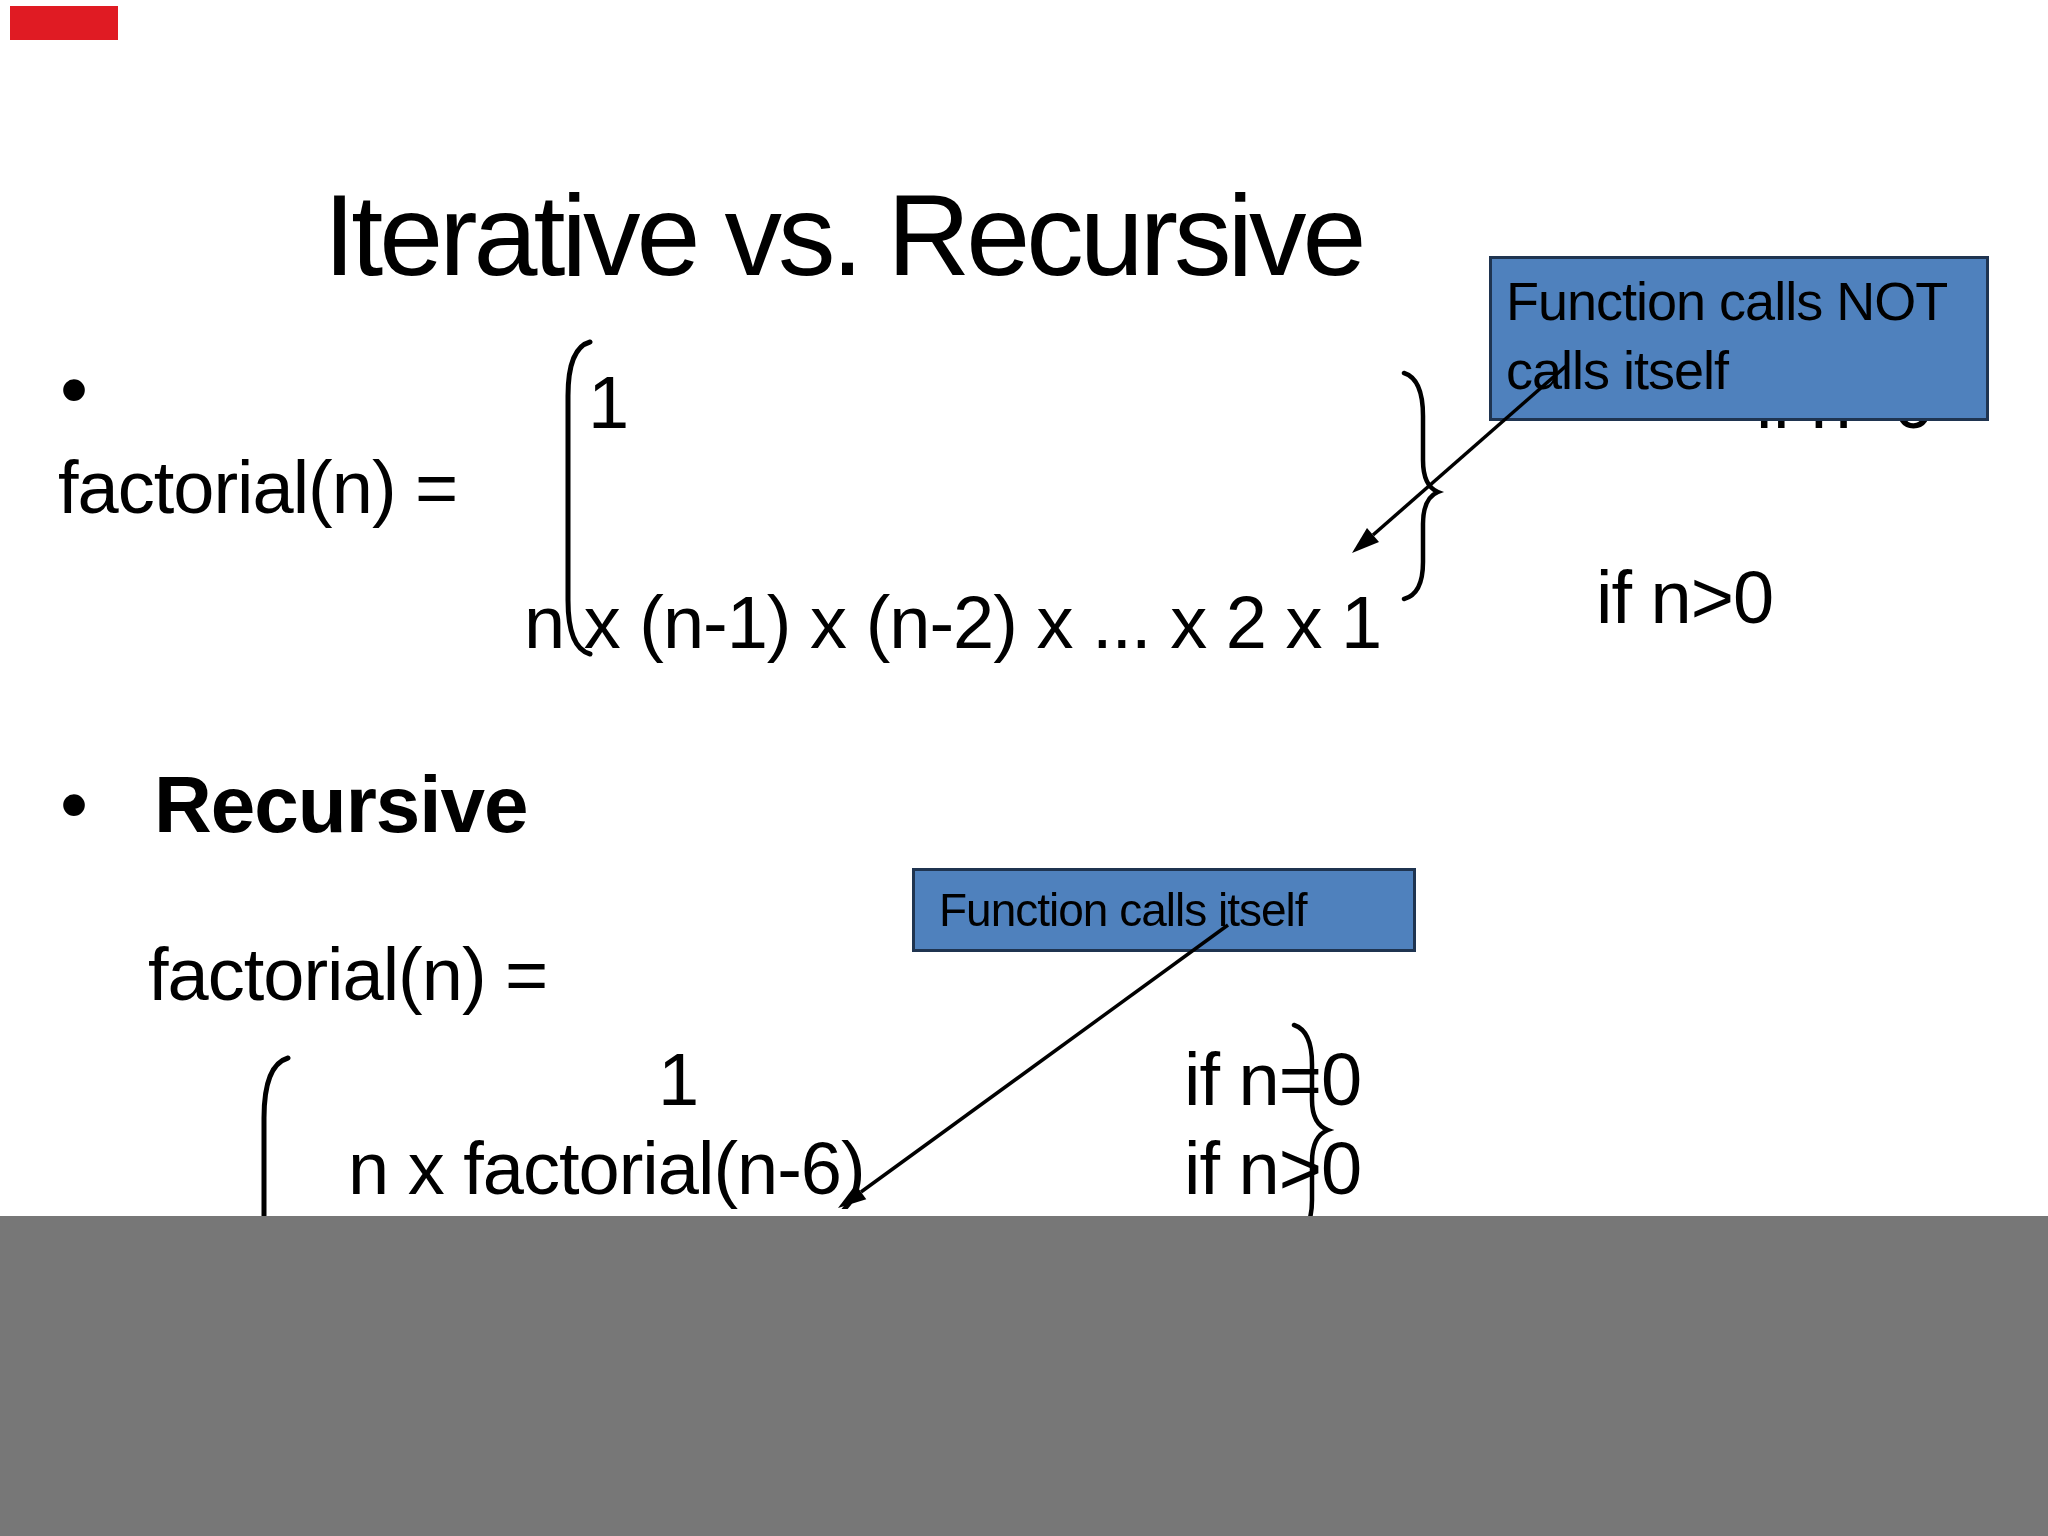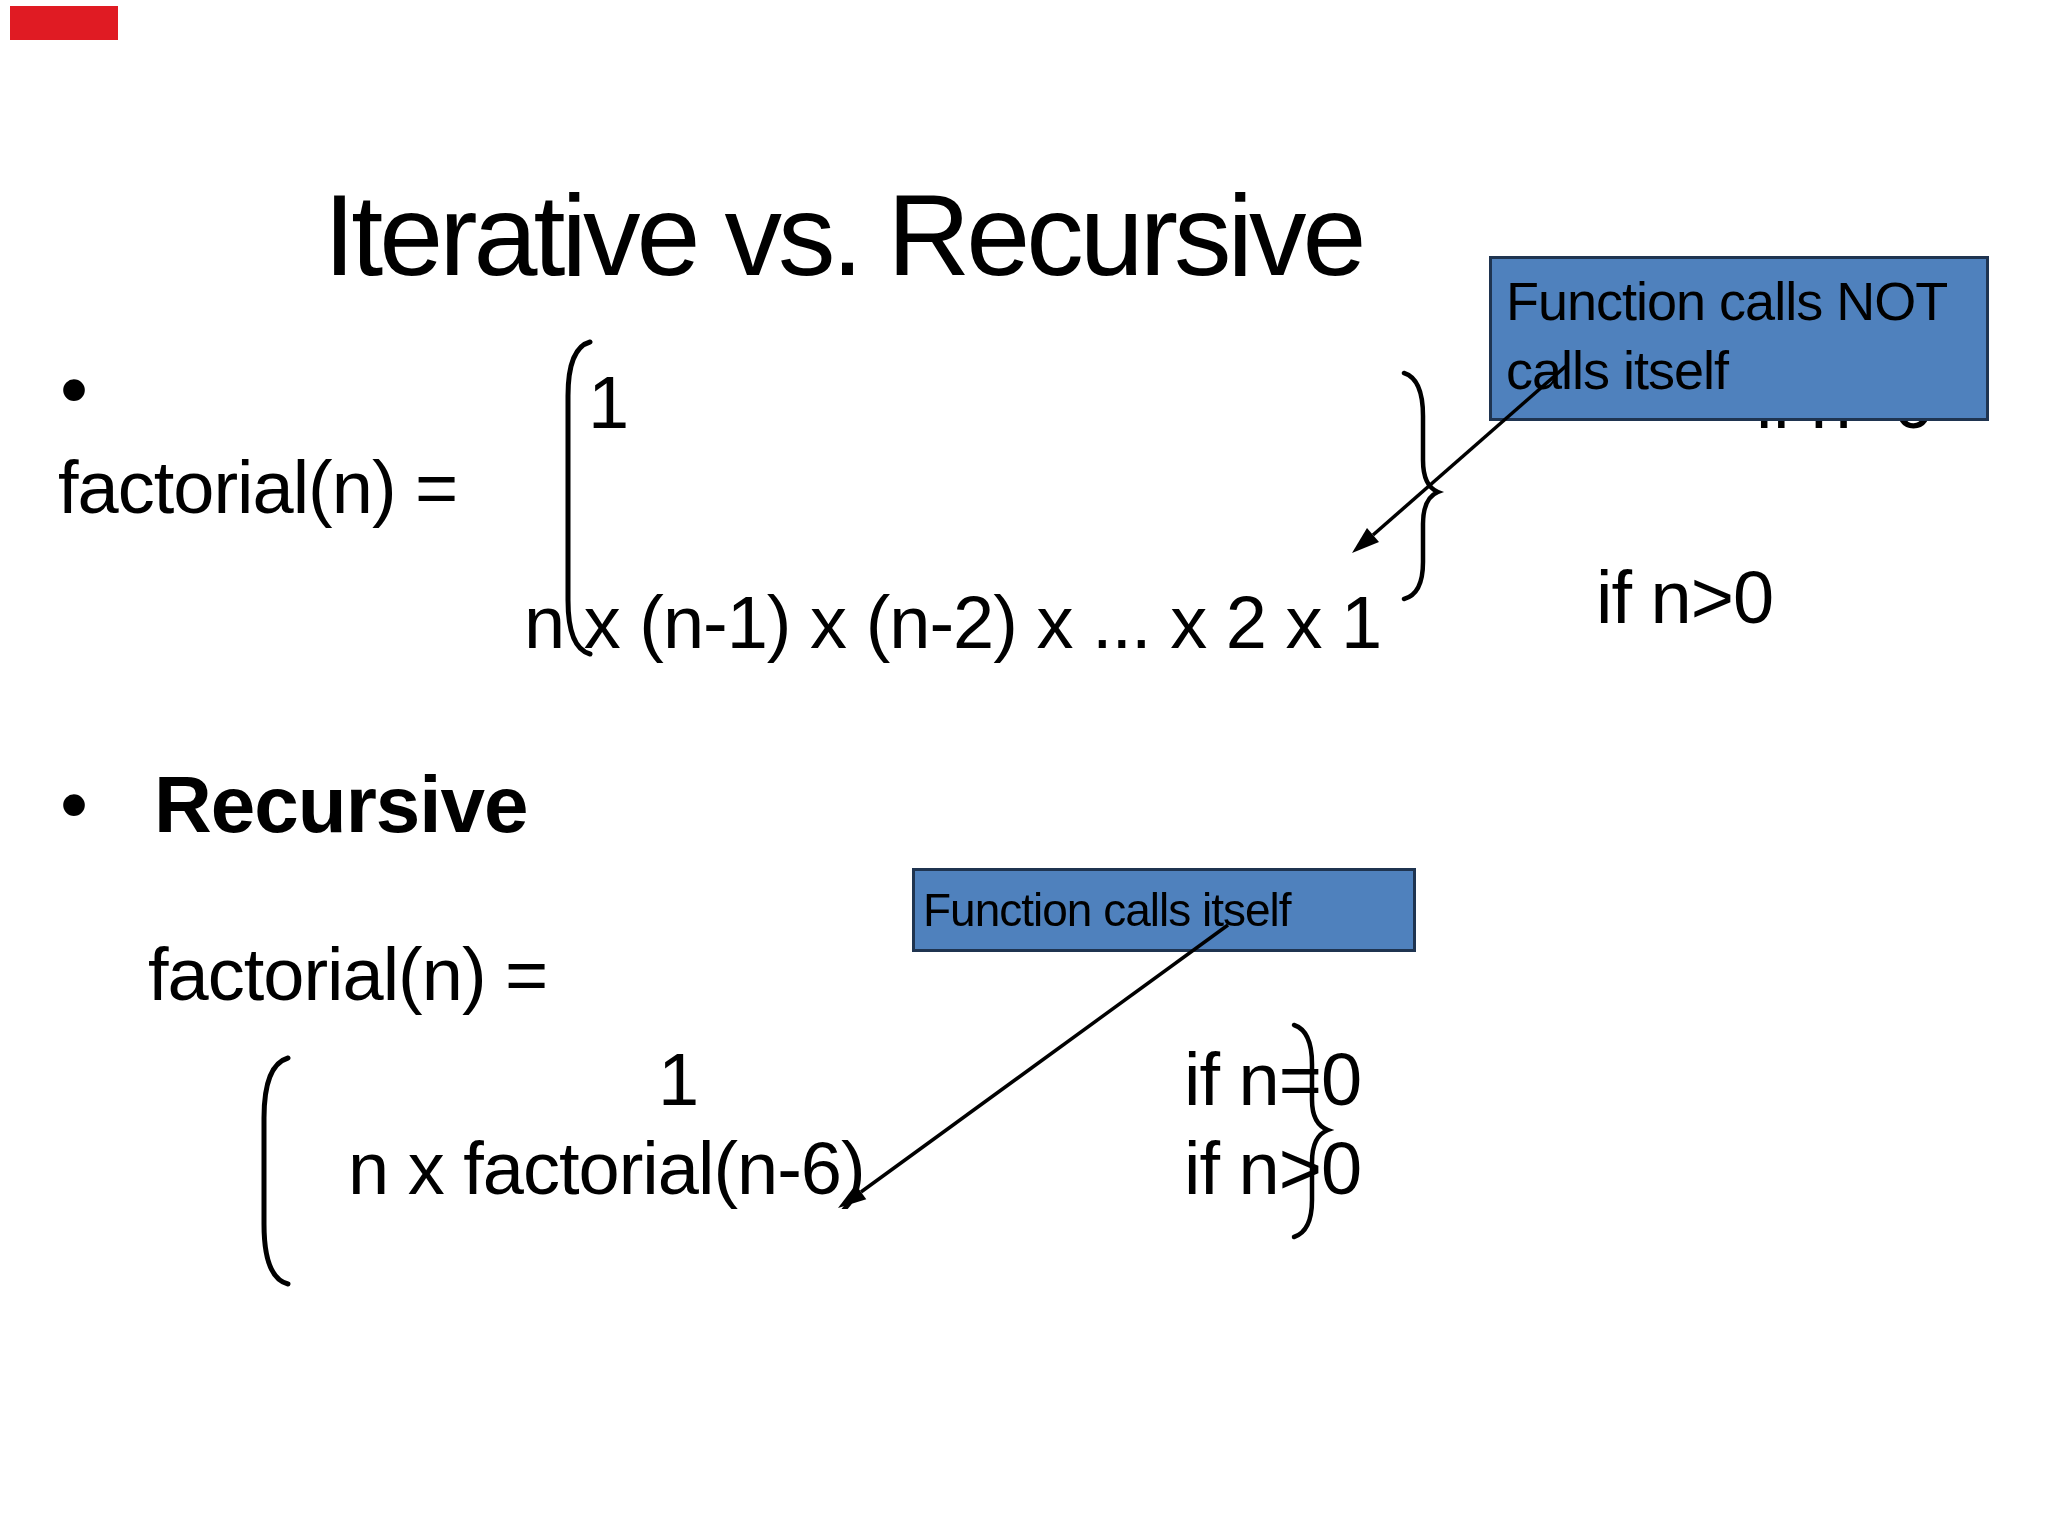--- a/index.html
+++ b/index.html
@@ -6,21 +6,21 @@
     --callout-fill:#4f81bd;
     --callout-border:#1f3450;
     --marker-red:#e01b23;
     --ink:#000000;
     --paper:#ffffff;
   }
   *{margin:0;padding:0;box-sizing:border-box;}
   html,body{background:#777;}
   .stage{
     position:relative;
-    width:2048px;height:1536px;
+    width:2048px;height:1216px;
     background:var(--paper);
     overflow:hidden;
     font-family:"Liberation Sans","DejaVu Sans",sans-serif;
     color:var(--ink);
   }
   .abs{position:absolute;}
   
   .red-marker{left:10px;top:6px;width:108px;height:34px;background:var(--marker-red);}
   
   .title{
@@ -55,21 +55,21 @@
   }
   #callout-iter{
     left:1489px;top:256px;width:500px;height:165px;
     font-size:54px;line-height:1.28;
     padding:8px 14px;letter-spacing:-1px;
   }
   #callout-rec{
     left:912px;top:868px;width:504px;height:84px;
     font-size:46px;letter-spacing:-1px;
     display:flex;align-items:center;
-    padding-left:8px;white-space:nowrap;
+    padding-left:24px;white-space:nowrap;
   }
   
   #shapes{left:0;top:0;width:2048px;height:1536px;z-index:3;pointer-events:none;}
   #shapes path{fill:none;stroke:var(--ink);}
   #shapes .bracket{stroke-width:5;stroke-linecap:round;}
   #shapes .brace{stroke-width:4.5;stroke-linecap:round;}
   #shapes line{stroke:var(--ink);stroke-width:3.5;}
   #shapes polygon{fill:var(--ink);stroke:none;}
 </style>
 </head>

